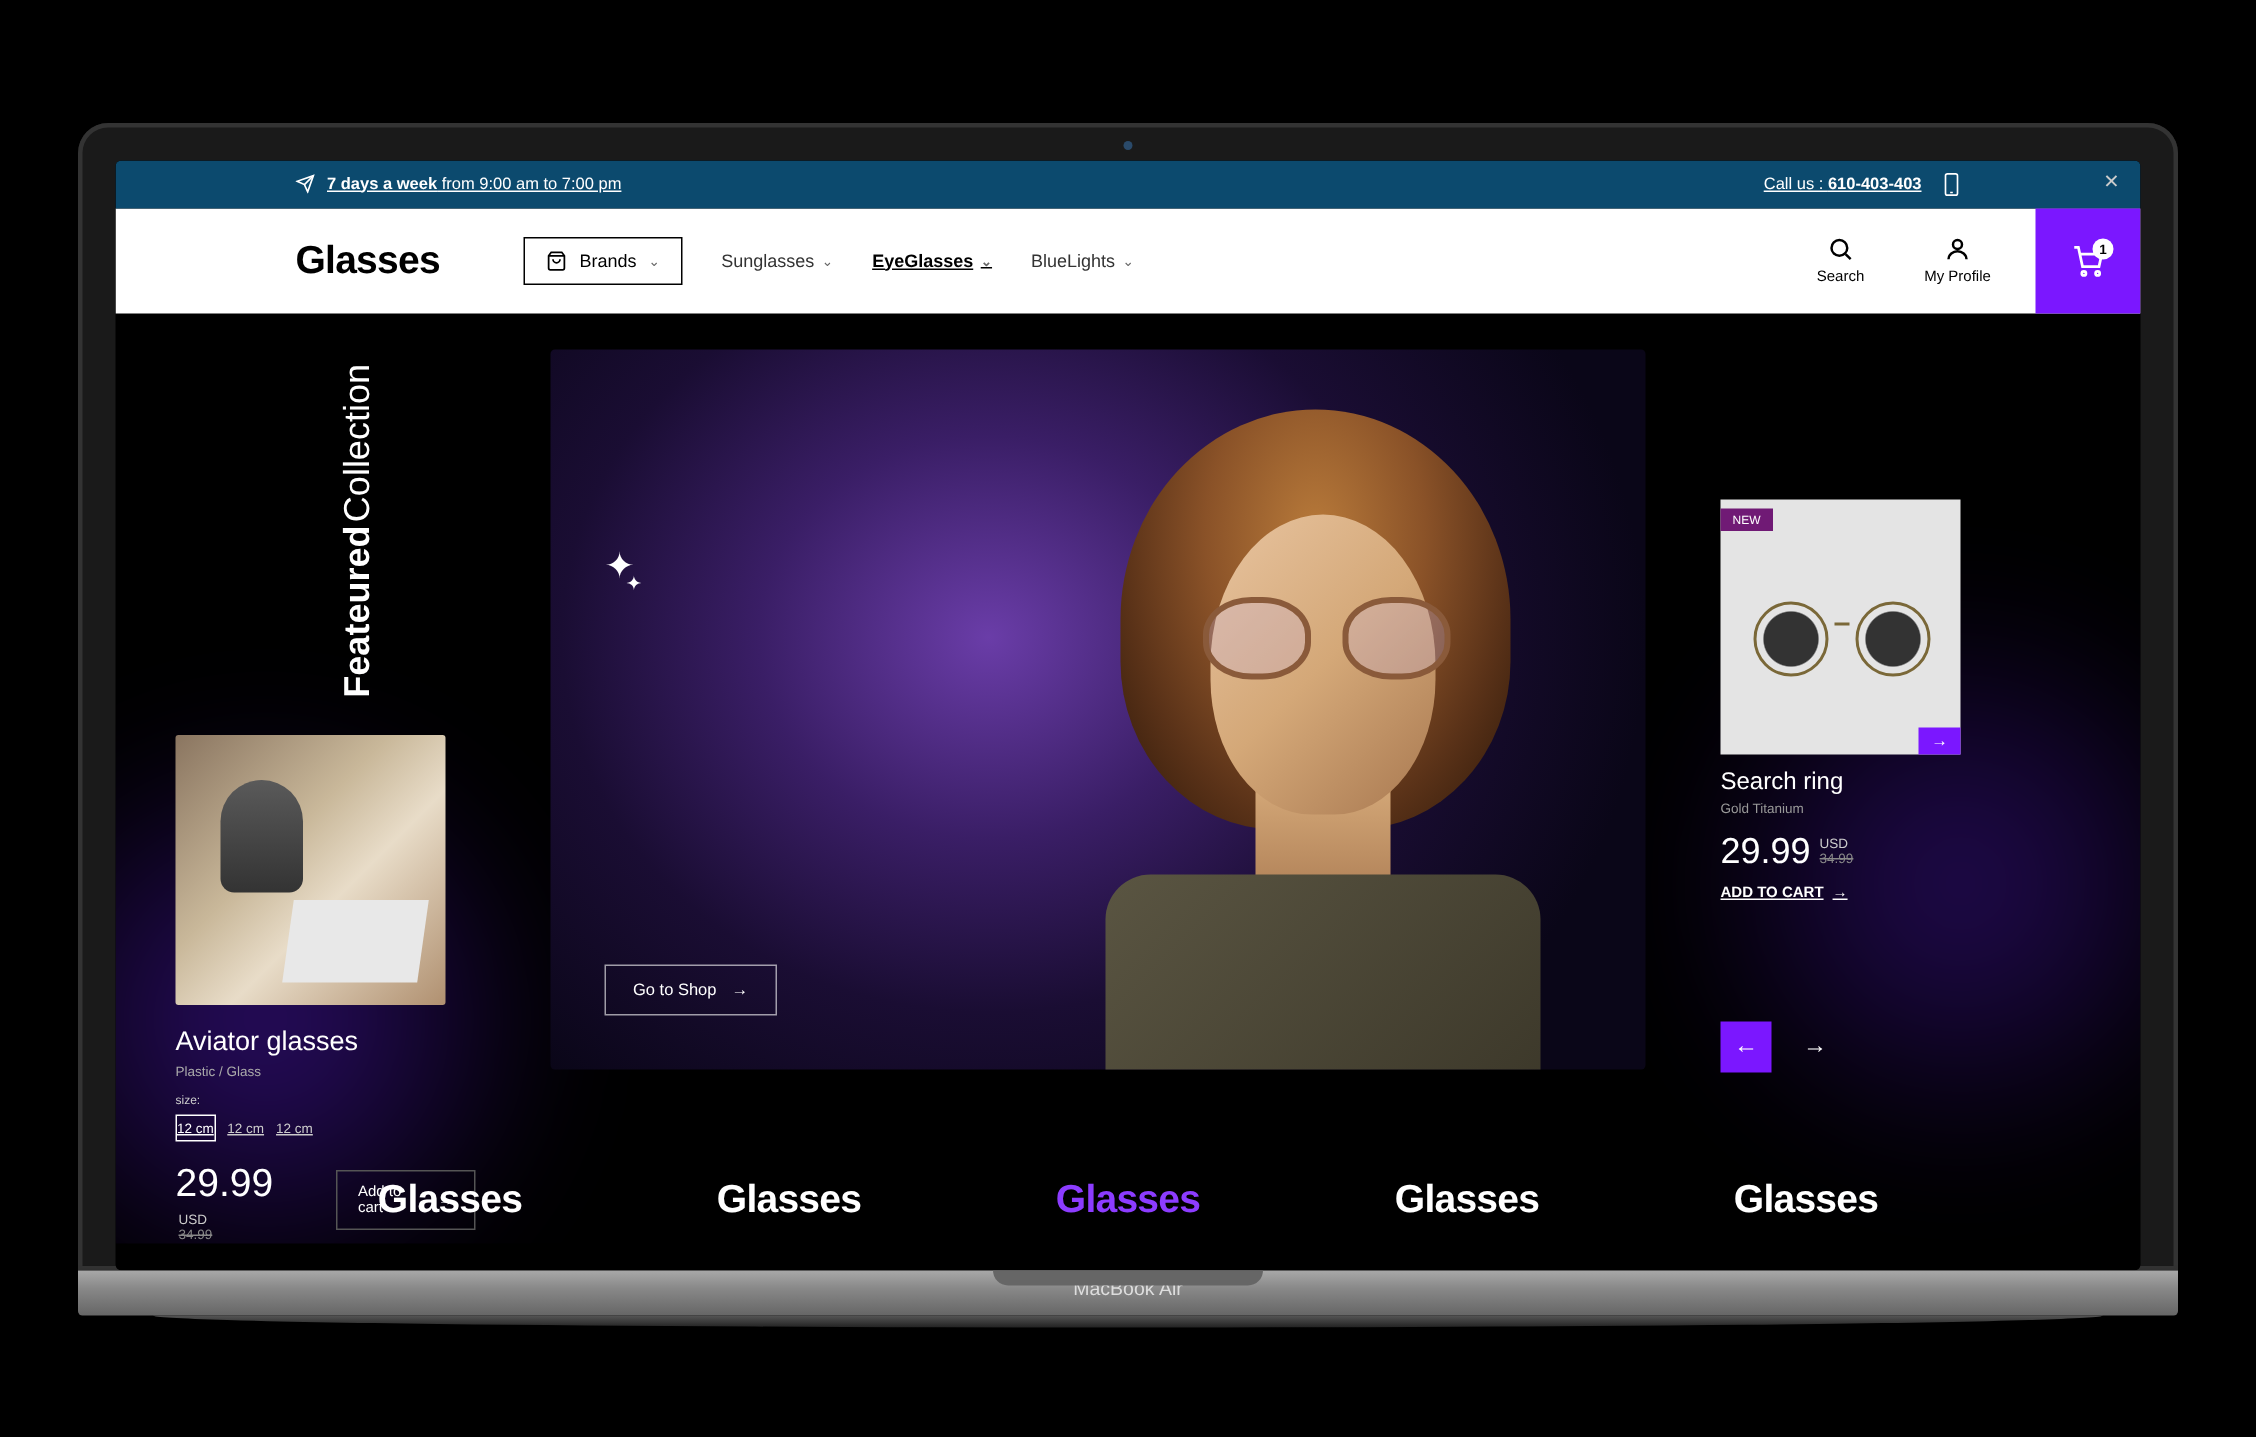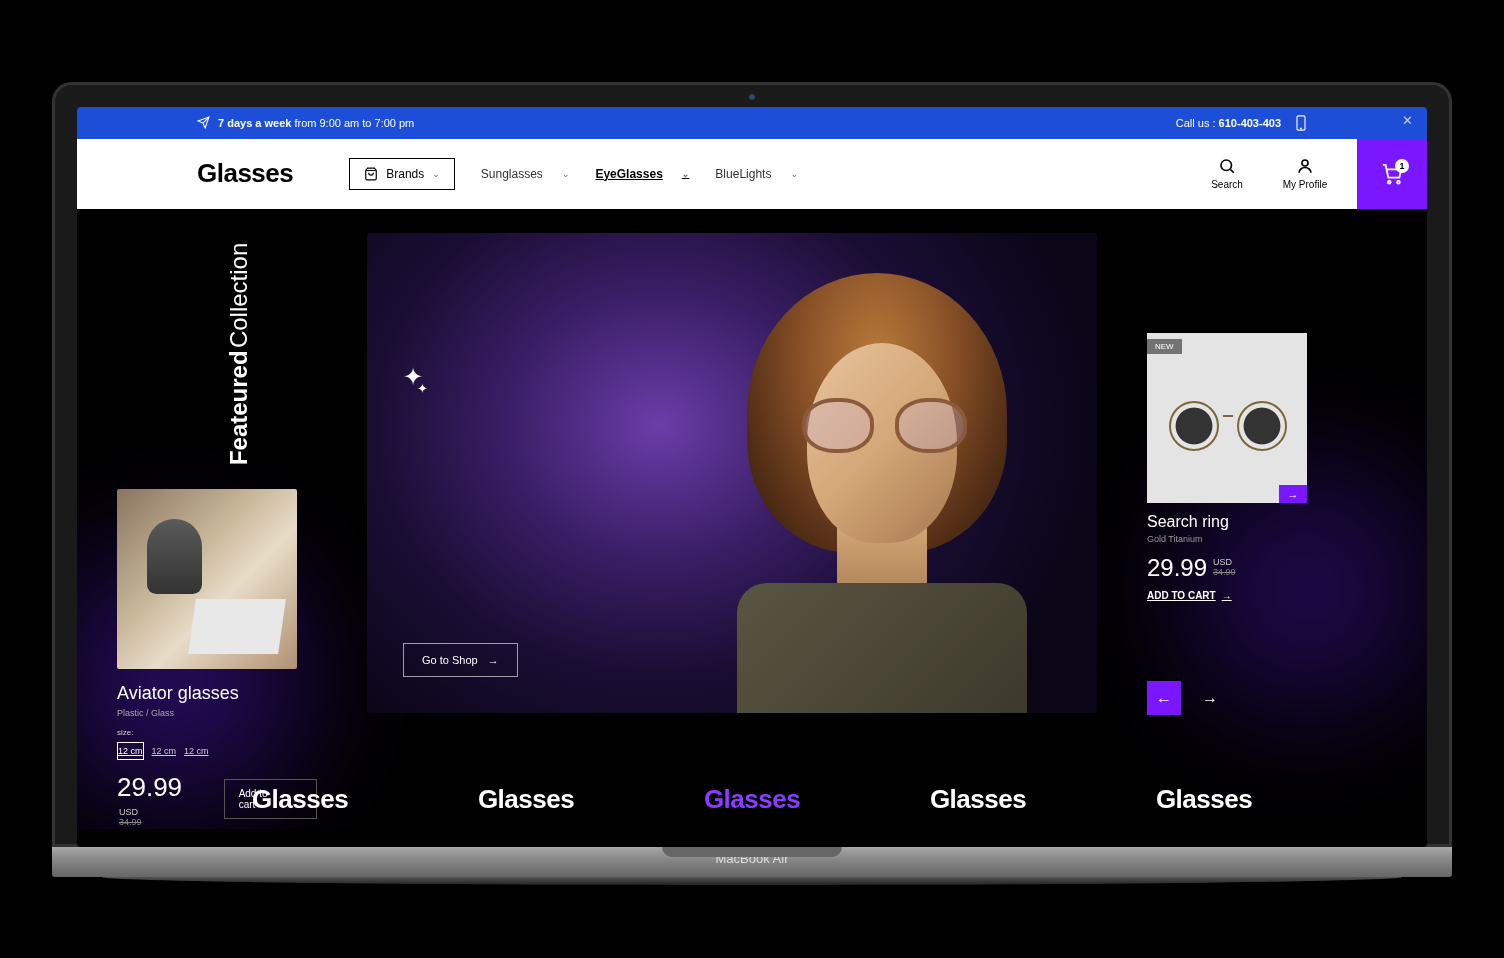--- a/index.html
+++ b/index.html
@@ -6,31 +6,31 @@
   body { background:#000; width:1504px; height:958px; overflow:hidden; display:flex; align-items:center; justify-content:center; }
   .laptop { position:relative; width:1400px; }
   .screen-bezel { background:#1a1a1a; border-radius:20px 20px 0 0; padding:25px 25px 0 25px; position:relative; box-shadow: inset 0 0 0 3px #333; }
   .camera { position:absolute; top:12px; left:50%; transform:translateX(-50%); width:6px; height:6px; background:#2a4a6a; border-radius:50%; }
   .screen { background:#000; height:740px; overflow:hidden; position:relative; border-radius:4px; }
   .base { background:linear-gradient(180deg,#a8a8a8 0%,#888 40%,#666 100%); height:30px; border-radius:0 0 3px 3px; position:relative; display:flex; align-items:flex-start; justify-content:center; color:#ddd; font-size:13px; padding-top:4px; box-shadow:0 3px 6px rgba(0,0,0,0.5); }
   .base::after{ content:""; position:absolute; bottom:-8px; left:50px; right:50px; height:8px; background:linear-gradient(180deg,#555,#222); border-radius:0 0 50% 50%/0 0 100% 100%; }
   .notch { position:absolute; top:0; left:50%; transform:translateX(-50%); width:180px; height:10px; background:#666; border-radius:0 0 10px 10px; }
 
   
-  .topbar{ background:#1d4ed8; color:#fff; font-size:11px; display:flex; align-items:center; padding:8px 120px; justify-content:space-between; position:relative;}
+  .topbar{ background:#0c4a6e; color:#fff; font-size:11px; display:flex; align-items:center; padding:8px 120px; justify-content:space-between; position:relative;text-decoration:underline;}
   .topbar-left{ display:flex; align-items:center; gap:8px;}
   .topbar-left .bold{font-weight:700;}
   .topbar-right{ display:flex; align-items:center; gap:14px;}
   .close-x{ position:absolute; right:14px; top:6px; font-size:13px; color:#ccc; cursor:pointer;}
 
   
   .header{ background:#fff; color:#000; display:flex; align-items:center; padding:0 120px; height:70px; gap:26px;}
   .logo{ font-weight:800; font-size:26px; letter-spacing:-0.5px; margin-right:30px;}
   .brands-btn{ border:1px solid #000; padding:8px 14px; display:flex; align-items:center; gap:8px; font-size:12px; cursor:pointer; background:#fff;}
-  .navitem{ font-size:12px; display:flex; align-items:center; gap:19px; cursor:pointer; color:#333;}
+  .navitem{ font-size:12px; display:flex; align-items:center; gap:5px; cursor:pointer; color:#333;}
   .navitem.active{ text-decoration:underline; font-weight:600; color:#000;}
   .header-spacer{ flex:1; }
   .header-action{ display:flex; flex-direction:column; align-items:center; gap:4px; font-size:10px; cursor:pointer; color:#000; min-width:52px;}
   .cart-box{ background:#7b17ff; height:70px; width:70px; display:flex; align-items:center; justify-content:center; position:relative; margin-right:-120px;}
   .cart-badge{ position:absolute; top:20px; right:18px; background:#fff; color:#000; border-radius:50%; width:14px; height:14px; font-size:9px; display:flex; align-items:center; justify-content:center; font-weight:700;}
 
   
   .content{ position:relative; height:620px; color:#fff; padding:24px 120px 0 40px; overflow:hidden;}
   .glow{ position:absolute; width:400px; height:400px; border-radius:50%; background:radial-gradient(circle,#5a1bd6 0%, transparent 70%); filter:blur(40px); }
   .glow.g1{ left:-100px; bottom:-50px; opacity:0.5;}
@@ -69,21 +69,21 @@
   .lens.l{left:0;} .lens.r{right:0;}
   .neck{position:absolute;top:270px;left:140px;width:90px;height:90px;background:linear-gradient(180deg,#d4a878,#a87850);}
   .shirt{position:absolute;top:330px;left:40px;width:290px;height:180px;background:linear-gradient(135deg,#5a5542,#3a3628);border-radius:30px 30px 0 0;}
   .sparkle{ position:absolute; left:36px; top:130px; color:#fff; font-size:24px;}
   .headline{ position:absolute; left:36px; top:180px; font-style:italic; font-weight:400; font-size:44px; line-height:1.25; max-width:520px; letter-spacing:-0.5px;}
   .gotoshop{ position:absolute; left:36px; bottom:36px; border:1px solid rgba(255,255,255,0.6); font-size:11px; padding:10px 18px; display:flex; align-items:center; gap:10px; cursor:pointer;}
 
   
   .right-col{ width:160px; padding-top:100px;}
   .rprod-img{ background:#e4e4e4; height:170px; position:relative;}
-  .newtag{ position:absolute; top:6px; left:0; background:#737373; color:#fff; font-size:8px; padding:3px 8px;}
+  .newtag{ position:absolute; top:6px; left:0; background:#701a75; color:#fff; font-size:8px; padding:3px 8px;}
   .ring-glasses{ position:absolute; top:68px; left:22px; display:flex; gap:4px; align-items:center;}
   .ring{ width:50px; height:50px; border:2px solid #7a6838; border-radius:50%; background:radial-gradient(circle,#333 55%,transparent 58%);}
   .bridge{ width:10px; height:2px; background:#7a6838; margin-top:-20px;}
   .rarrow{ position:absolute; bottom:0; right:0; background:#7b17ff; width:28px; height:18px; display:flex; align-items:center; justify-content:center; font-size:11px;}
   .rtitle{ font-size:16px; margin-top:10px; font-weight:500;}
   .rsub{ font-size:9px; color:#999; margin-top:3px;}
   .rprice{ display:flex; align-items:flex-start; gap:6px; margin-top:10px;}
   .rprice .pn{ font-size:24px; font-weight:500;}
   .addcart-link{ font-size:10px; text-decoration:underline; margin-top:8px; display:flex; gap:6px; cursor:pointer; font-weight:600;}
   .carousel-nav{ display:flex; gap:12px; margin-top:80px; align-items:center;}

